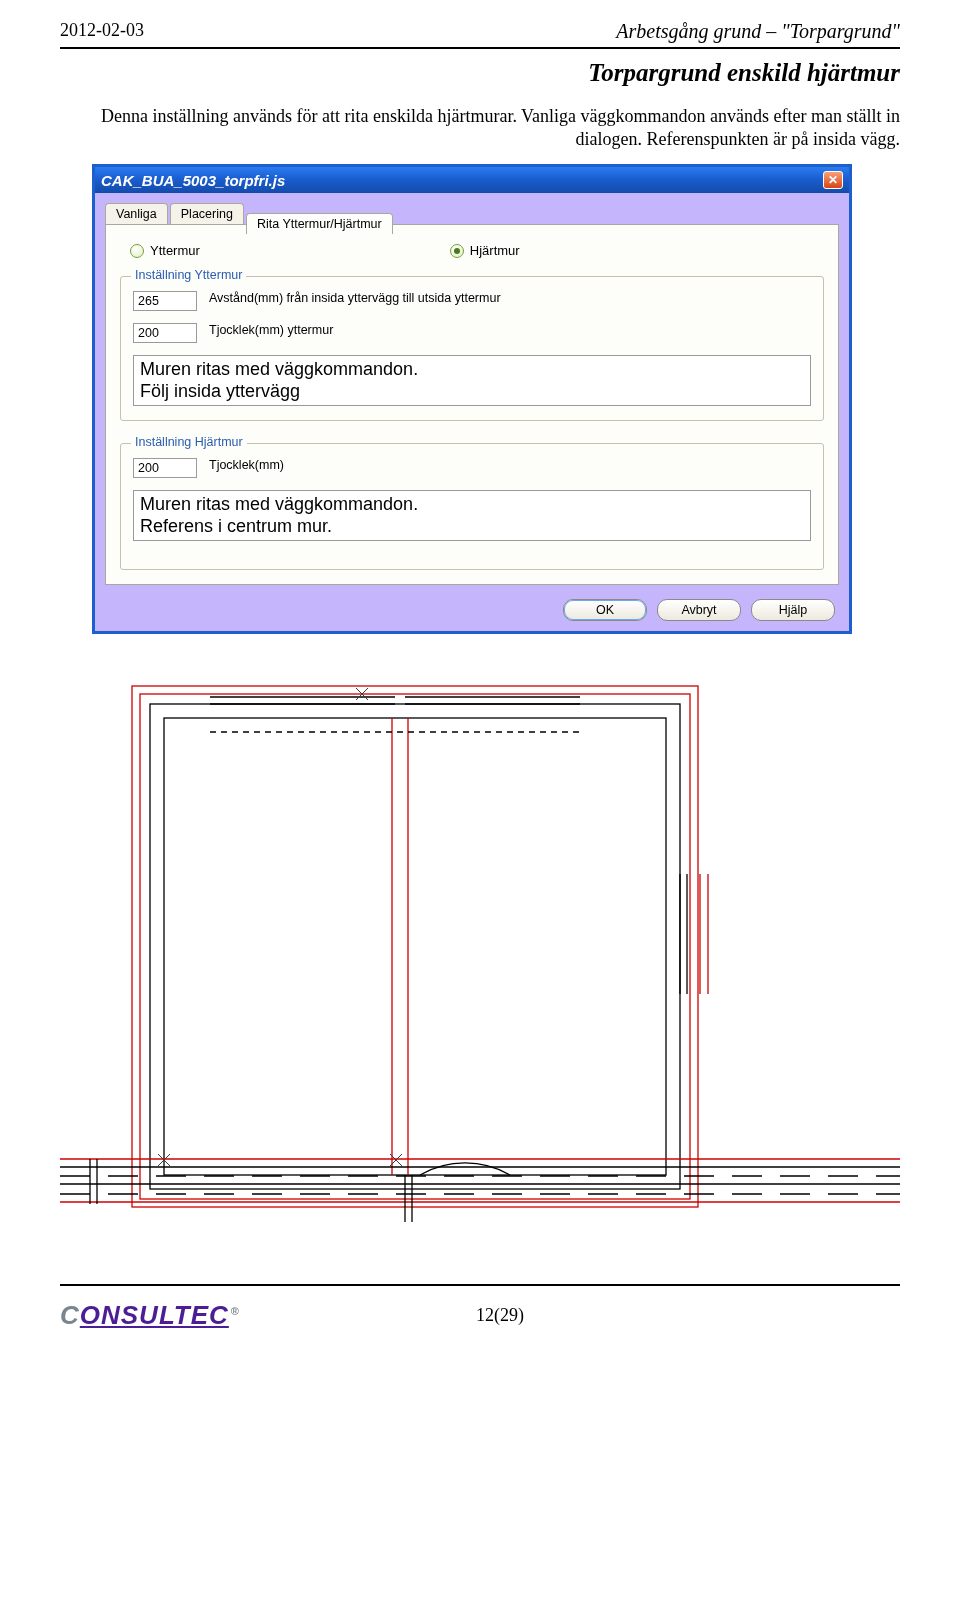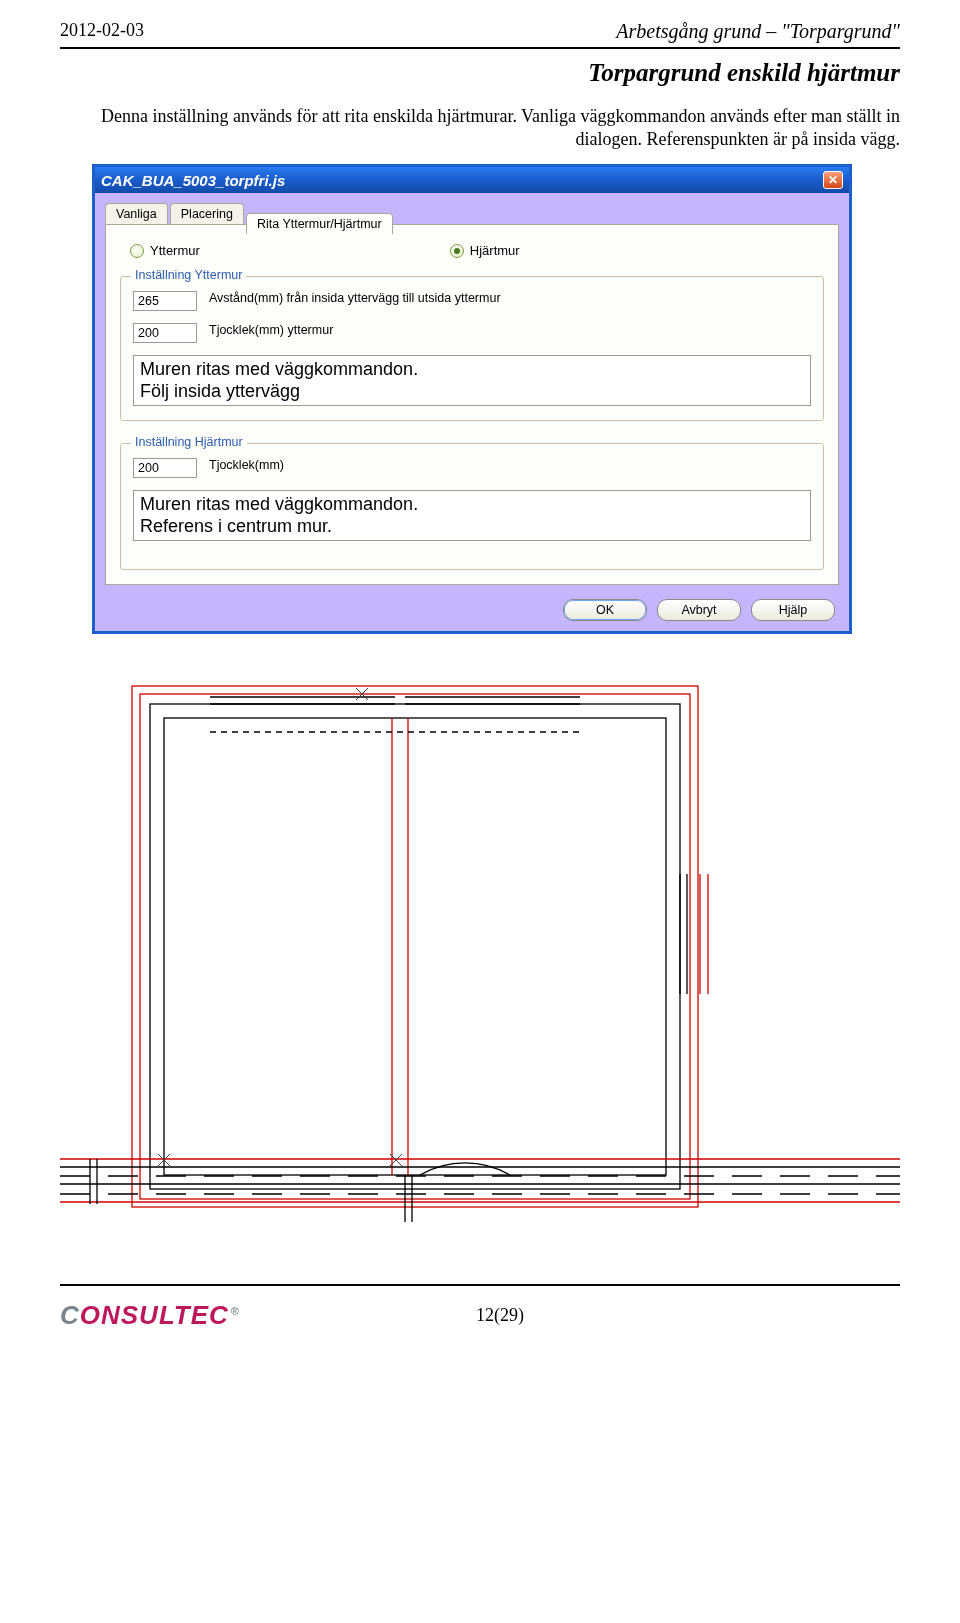--- a/index.html
+++ b/index.html
@@ -188,21 +188,21 @@
     padding: 10px 60px 26px 60px;
   }
   .logo {
     font-family: Arial, sans-serif;
     font-weight: bold;
     font-style: italic;
     font-size: 26px;
     letter-spacing: 1px;
   }
   .logo .c { color: #7a868f; }
-  .logo .rest { color: #be185d; }
+  .logo .rest { color: #4c1d95; text-decoration: underline; }
   .logo .reg { font-size: 11px; vertical-align: super; font-style: normal; color:#7a868f; margin-left:2px; }
   .footer .pagenum { font-size: 18px; }
 
   .hr-footer { border: none; border-top: 2px solid #000; margin: 0 60px 4px 60px; }
 </style>
 </head>
 <body>
 
 <div class="page-header">
   <div class="page-date">2012-02-03</div>

